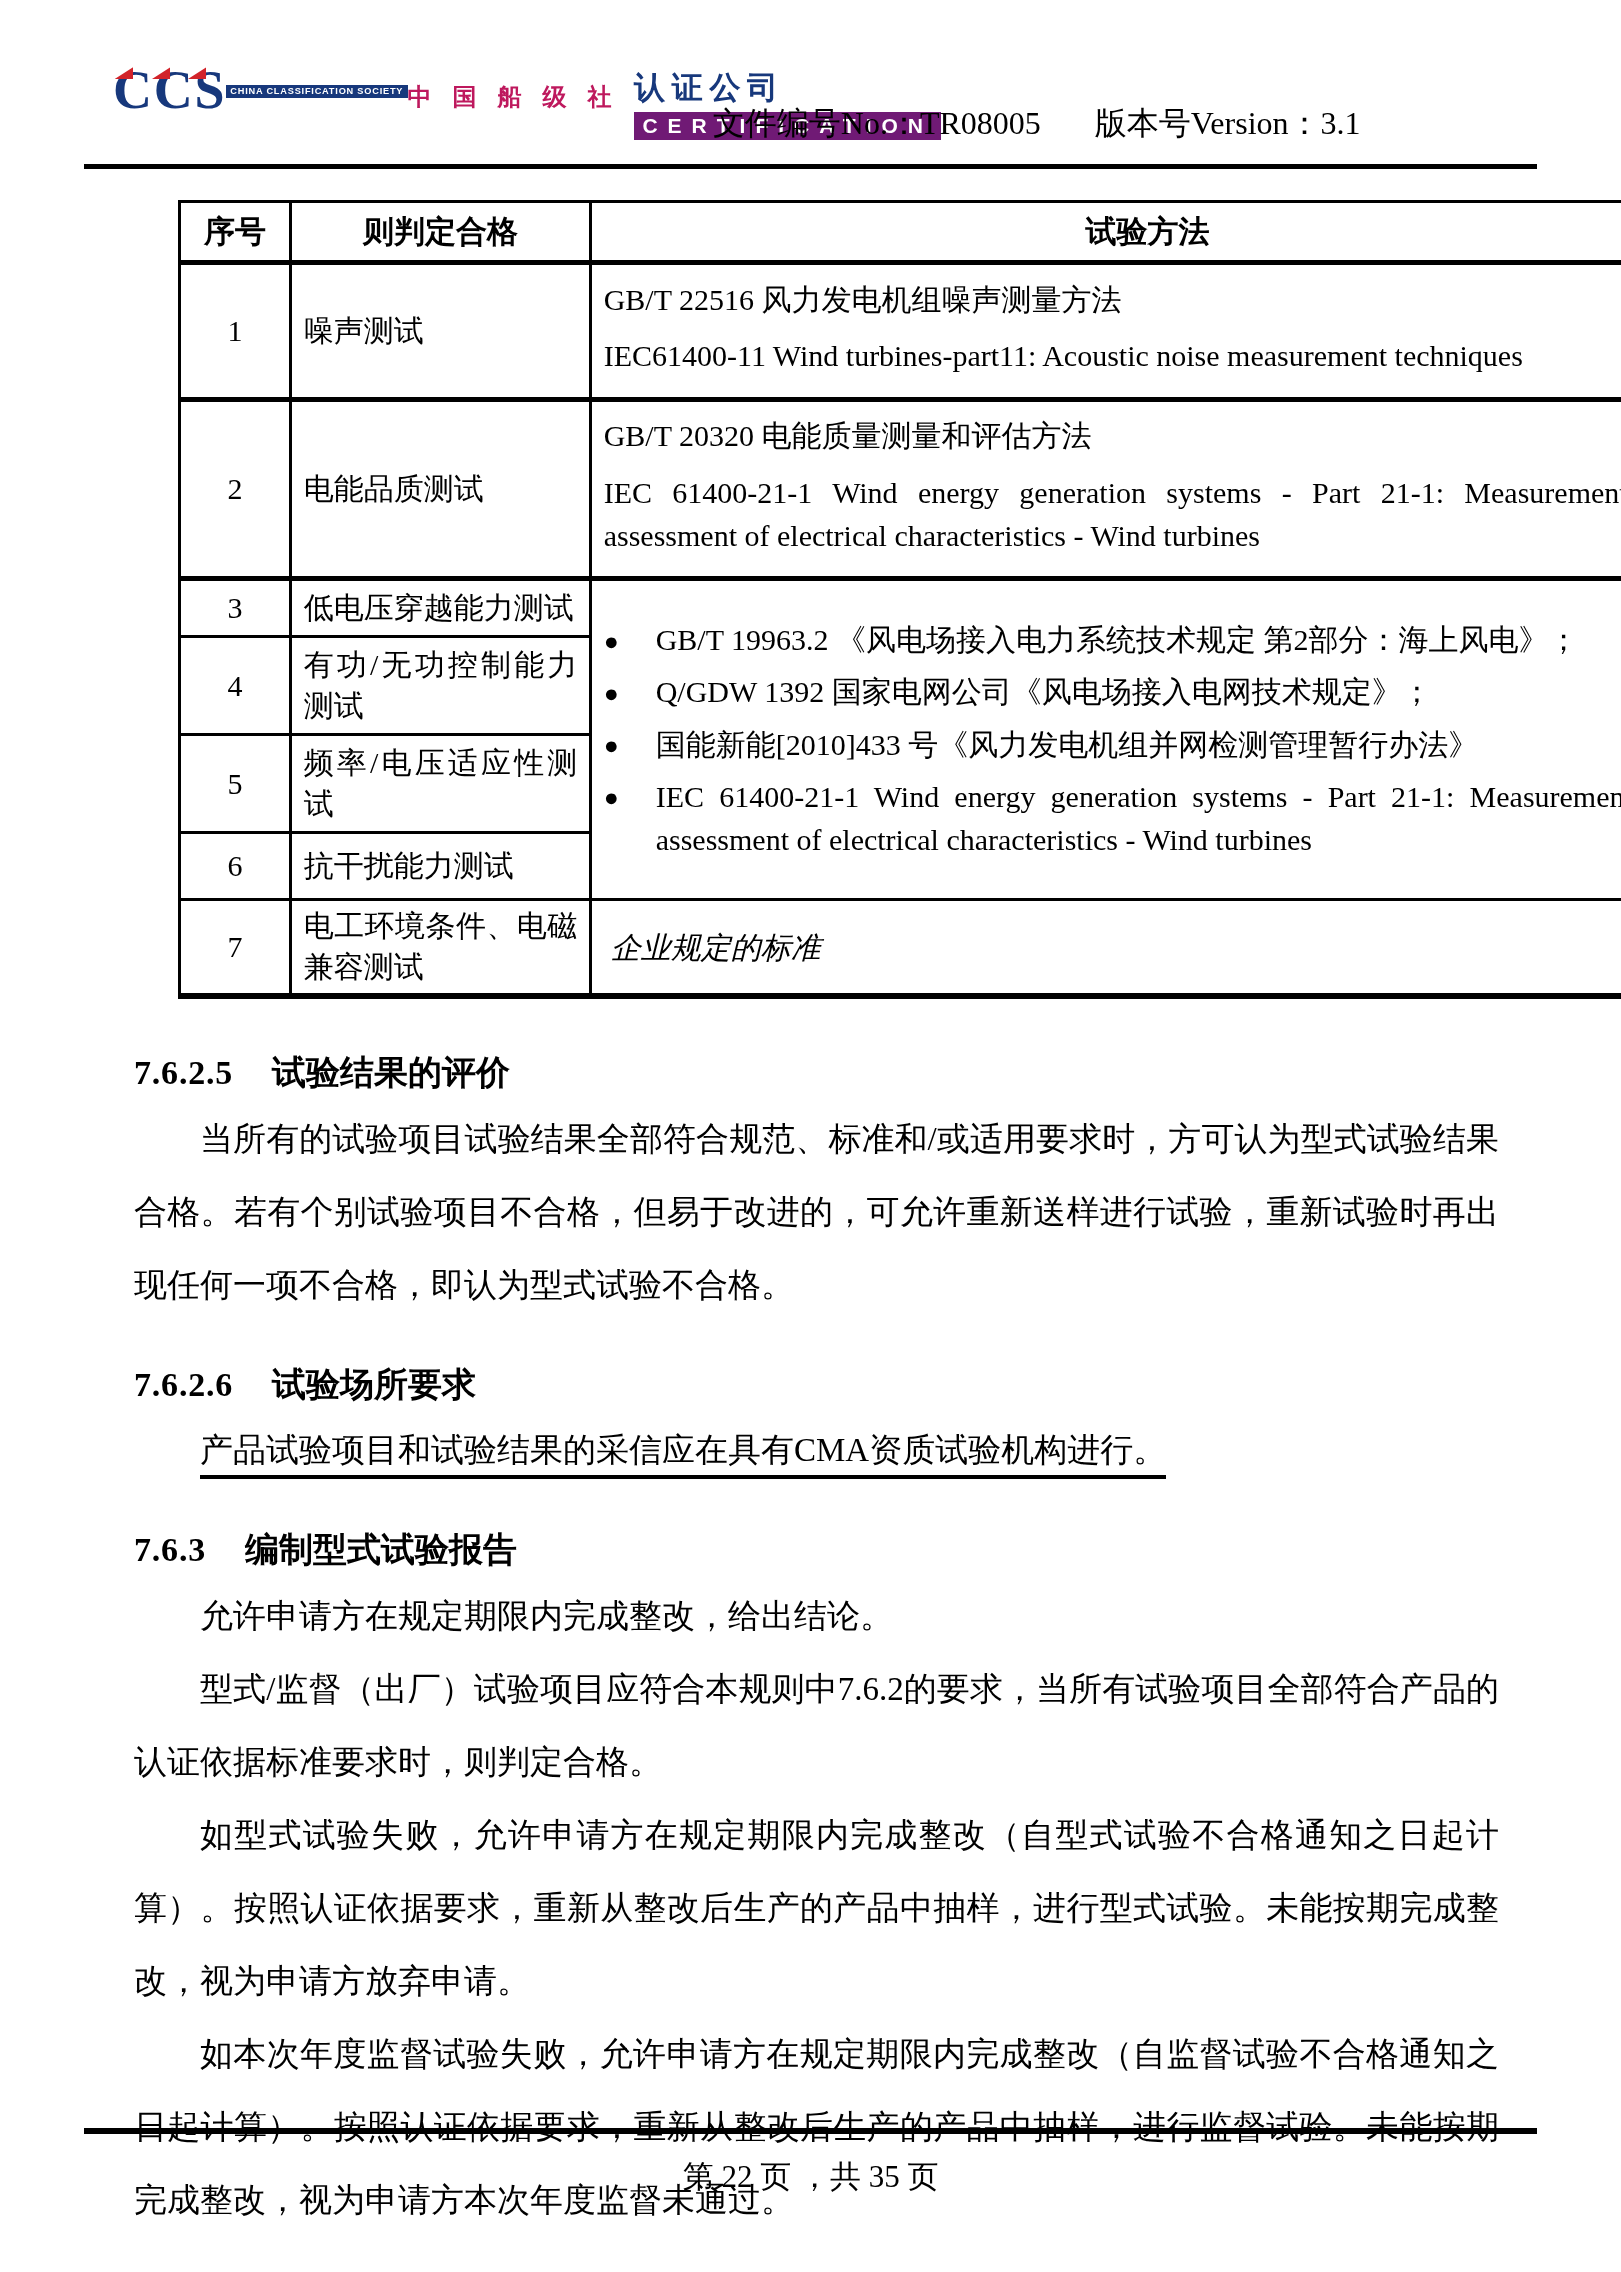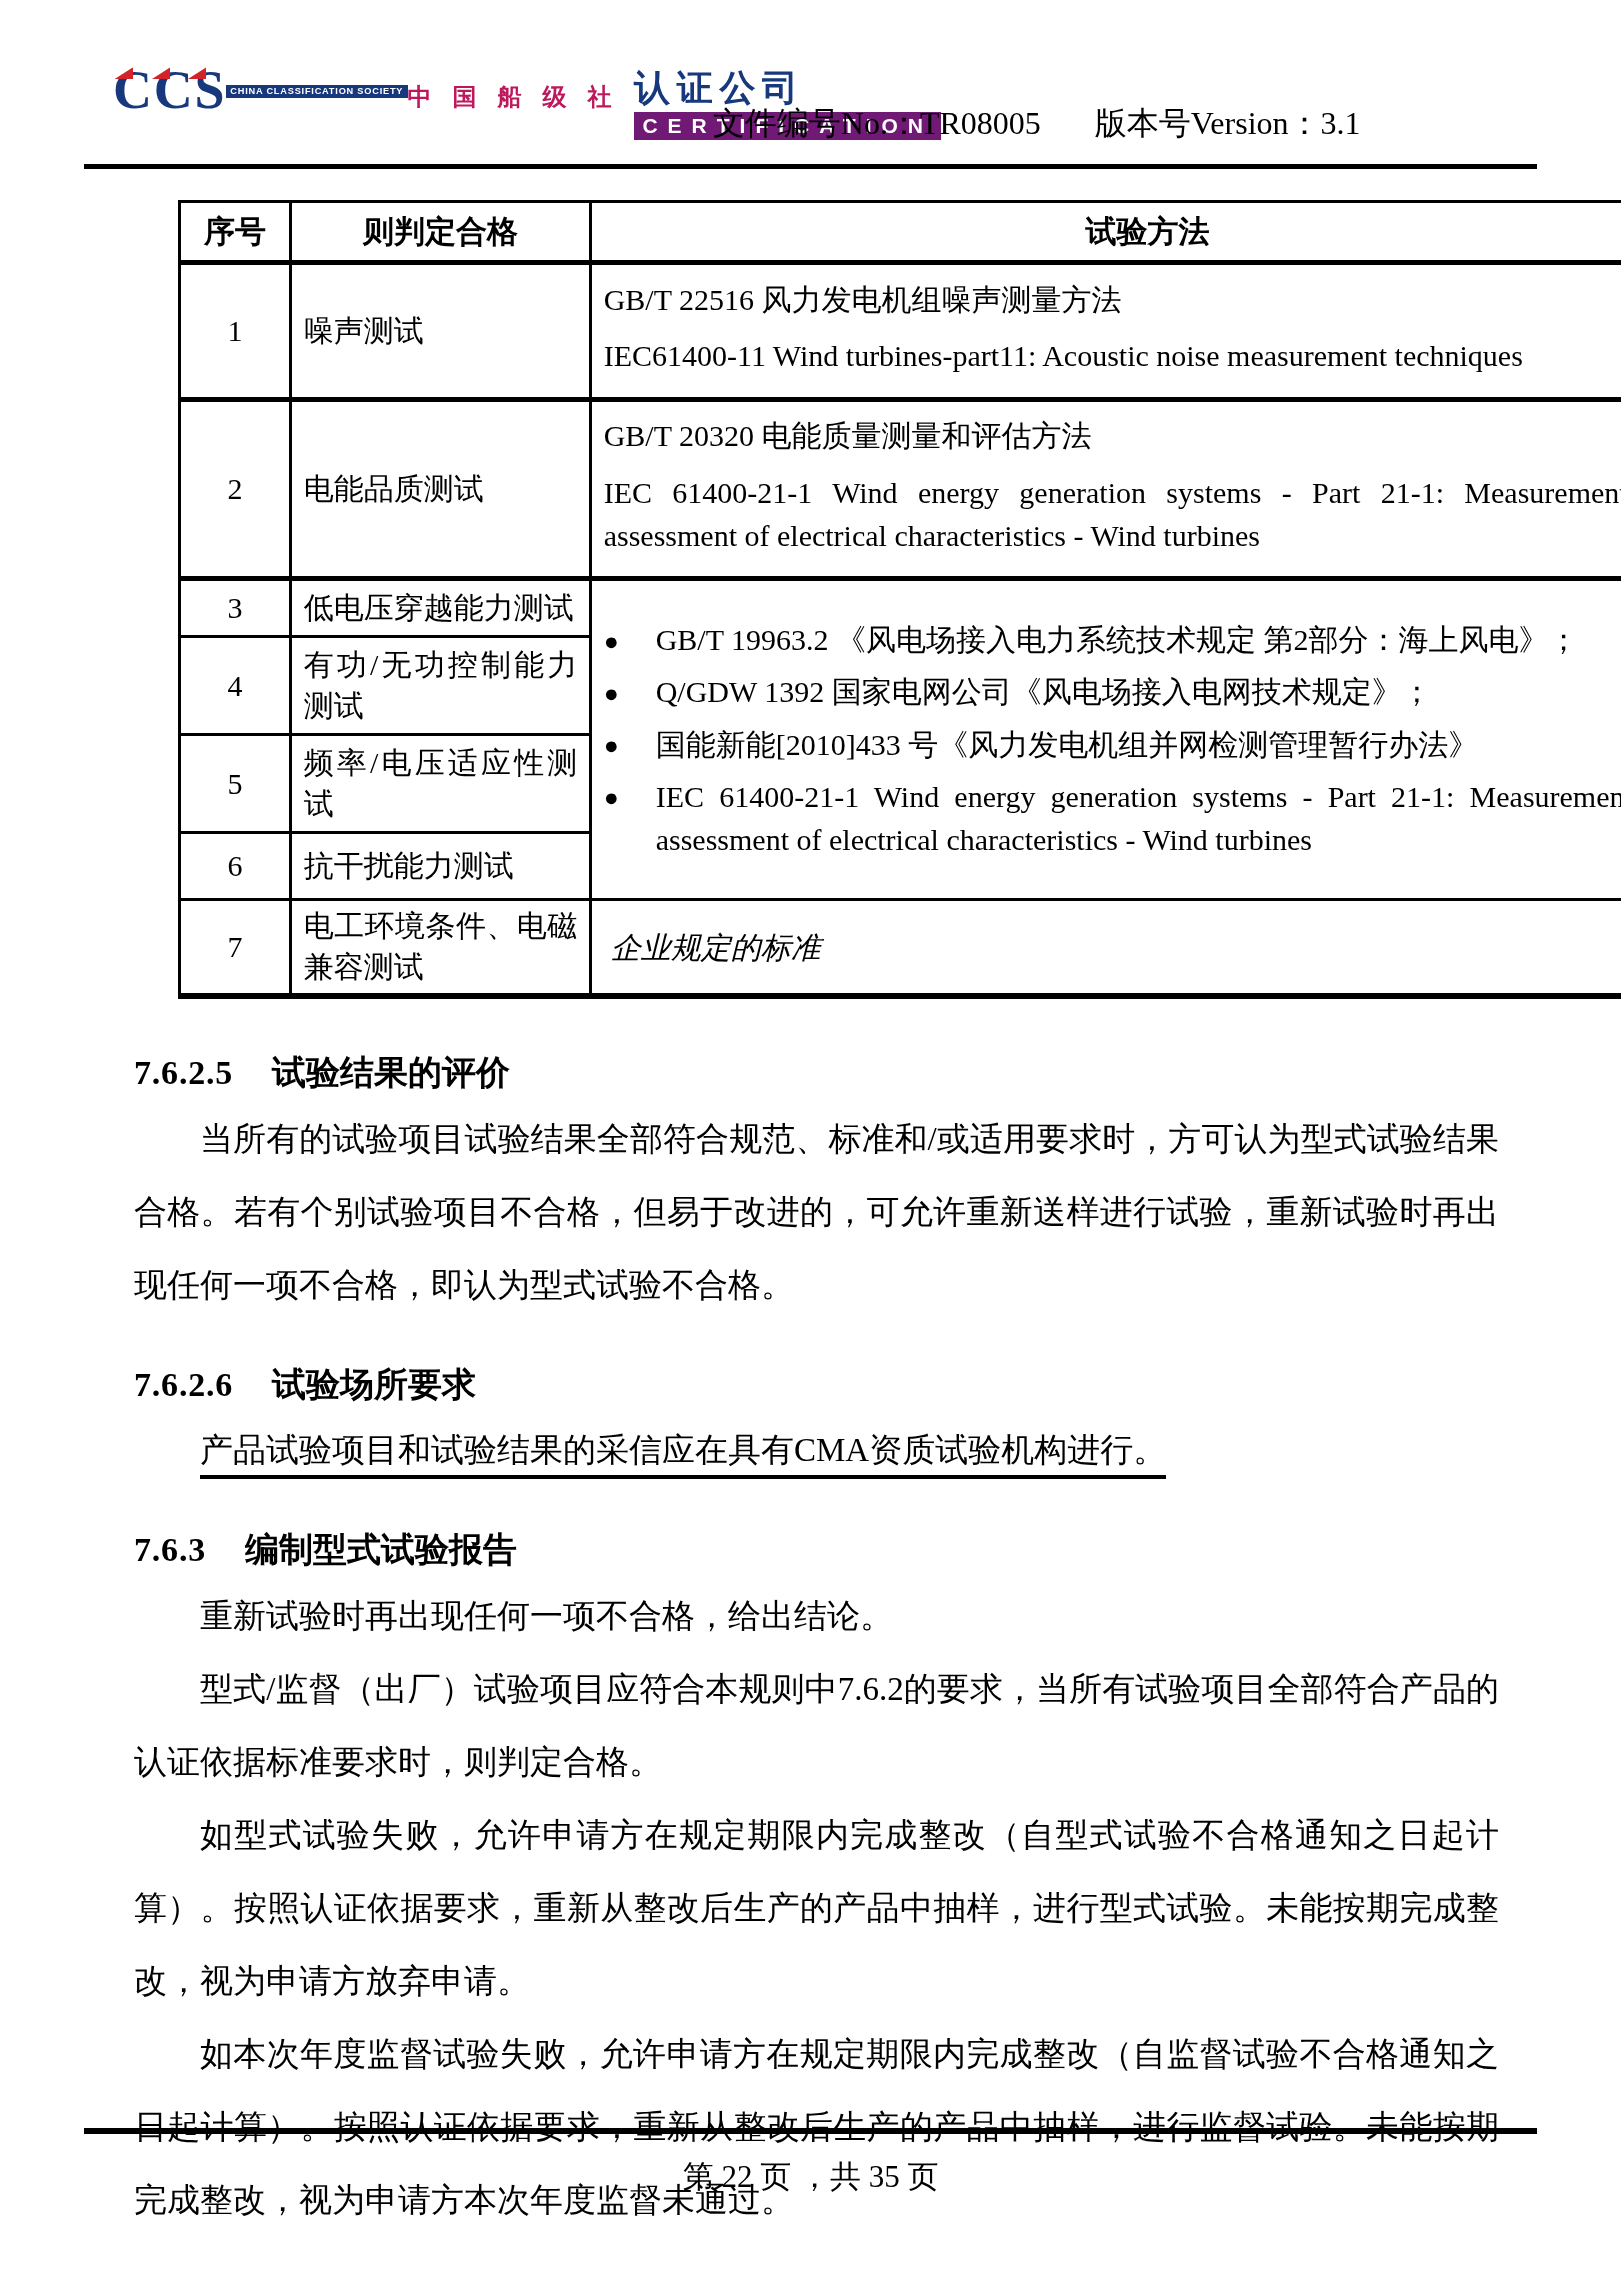--- a/index.html
+++ b/index.html
@@ -45,21 +45,21 @@
     padding:1.7px 4.2px;white-space:nowrap;
   }
   .ccs-cn{
     margin-top:14px;
     color:#be185d;font-weight:bold;
     font-size:24px;letter-spacing:7.5px;white-space:nowrap;
   }
   .cert-block{display:flex;flex-direction:column;}
   .cert-cn{
     color:#17387c;font-weight:bold;
-    font-size:36px;line-height:42px;letter-spacing:6.7px;white-space:nowrap;
+    font-size:31px;line-height:42px;letter-spacing:6.7px;white-space:nowrap;
   }
   .cert-band{
     margin-top:3.3px;
     background:#701a75;color:#fff;
     font-family:"Liberation Sans",sans-serif;
     font-weight:bold;font-size:21px;letter-spacing:10px;
     padding:1.7px 8.4px;text-align:center;white-space:nowrap;
   }
   .docline{
     position:absolute;left:469px;right:16.7px;bottom:18.4px;
@@ -237,21 +237,21 @@
     <h3 class="sec-head">
       <span class="sec-num">7.6.2.6</span>
       <span class="sec-title">试验场所要求</span>
     </h3>
     <p class="body-para"><span class="underlined">产品试验项目和试验结果的采信应在具有CMA资质试验机构进行。</span></p>
 
     <h3 class="sec-head">
       <span class="sec-num">7.6.3</span>
       <span class="sec-title">编制型式试验报告</span>
     </h3>
-    <p class="body-para">重新试验时再出现任何一项不合格，给出结论。</p>
+    <p class="body-para">允许申请方在规定期限内完成整改，给出结论。</p>
     <p class="body-para">型式/监督（出厂）试验项目应符合本规则中7.6.2的要求，当所有试验项目全部符合产品的认证依据标准要求时，则判定合格。</p>
     <p class="body-para">如型式试验失败，允许申请方在规定期限内完成整改（自型式试验不合格通知之日起计算）。按照认证依据要求，重新从整改后生产的产品中抽样，进行型式试验。未能按期完成整改，视为申请方放弃申请。</p>
     <p class="body-para">如本次年度监督试验失败，允许申请方在规定期限内完成整改（自监督试验不合格通知之日起计算）。按照认证依据要求，重新从整改后生产的产品中抽样，进行监督试验。未能按期完成整改，视为申请方本次年度监督未通过。</p>
 
   </div>
 
   <div class="footer">
     <span>第 22 页 ，共 35 页</span>
   </div>
 

